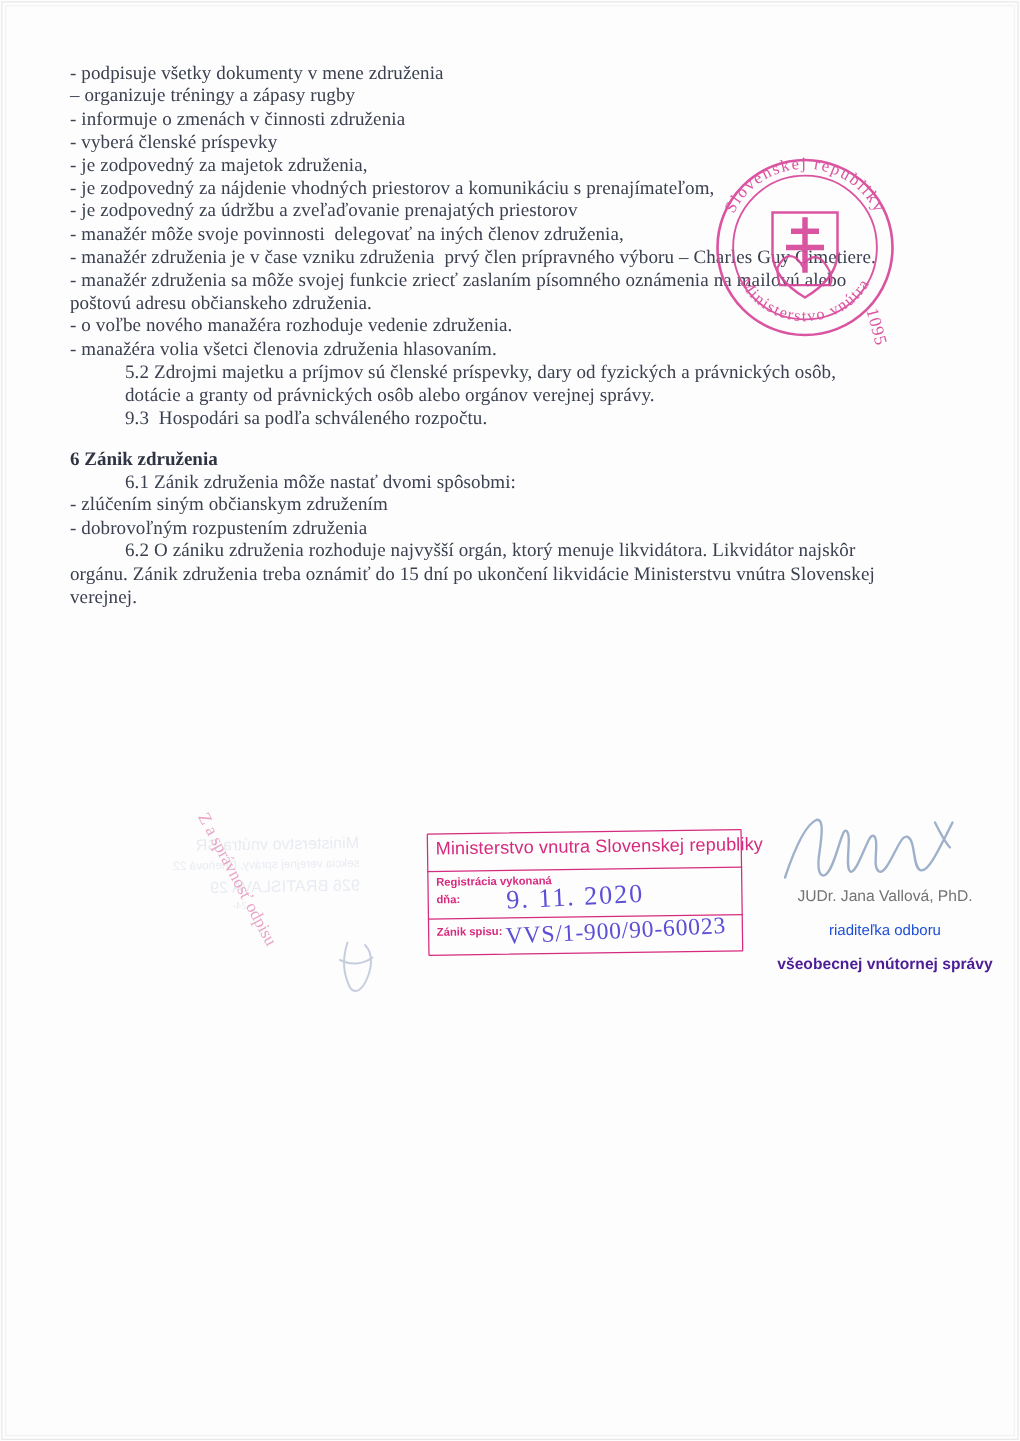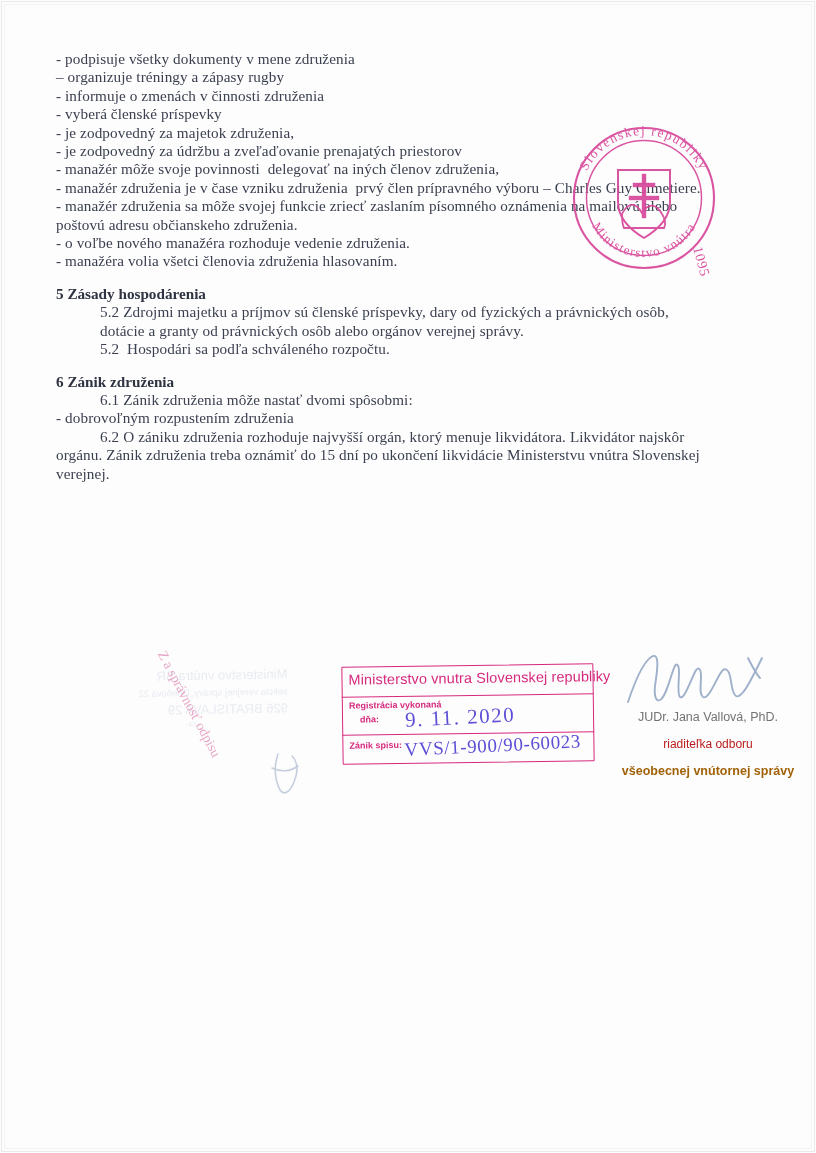--- a/index.html
+++ b/index.html
@@ -103,21 +103,21 @@
   }
   .rs-label {
     position: absolute;
     font-family: "Liberation Sans", "DejaVu Sans", sans-serif;
     font-size: 9px;
     font-weight: bold;
     color: #d62a7e;
     white-space: nowrap;
   }
   .rs-lbl-reg { left: 7px; top: 34px; }
-  .rs-lbl-dna { left: 18px; top: 48px; }
+  .rs-lbl-dna { left: 7px; top: 48px; }
   .rs-lbl-cislo { left: 7px; top: 74px; }
   .hand {
     position: absolute;
     font-family: "Liberation Serif", "DejaVu Serif", serif;
     color: #5d4fd6;
     white-space: nowrap;
     transform: rotate(-2deg);
   }
   .hand-date {
     left: 63px;
@@ -144,22 +144,22 @@
     height: 52px;
     position: relative;
   }
   .sig-scribble svg { position: absolute; left: 10px; top: 0; }
   .sig-name, .sig-role1, .sig-role2 {
     font-family: "Liberation Sans", "DejaVu Sans", sans-serif;
     color: #9aa2b5;
     white-space: nowrap;
   }
   .sig-name { font-size: 12.5px; margin-top: 6px; color: #737373; }
-  .sig-role1 { font-size: 12px; margin-top: 13px; color: #b91c1c; }
-  .sig-role2 { font-size: 12.5px; margin-top: 13px; color: #a16207; font-weight: bold; }
+  .sig-role1 { font-size: 12px; margin-top: 13px; color: #1d4ed8; }
+  .sig-role2 { font-size: 12.5px; margin-top: 13px; color: #4c1d95; font-weight: bold; }
 
   
   .ghost-stamp {
     position: absolute;
     left: 98px;
     top: 668px;
     width: 190px;
     height: 86px;
     opacity: 0.30;
     transform: rotate(-1deg);
@@ -207,35 +207,36 @@
   <div class="scan-frame"></div>
   <div class="scan-frame inner"></div>
 
   <div class="doc-body">
 
     <div class="tline">- podpisuje všetky dokumenty v mene združenia</div>
     <div class="tline">– organizuje tréningy a zápasy rugby</div>
     <div class="tline">- informuje o zmenách v činnosti združenia</div>
     <div class="tline">- vyberá členské príspevky</div>
     <div class="tline">- je zodpovedný za majetok združenia,</div>
+    <div class="tline">- je zodpovedný za nájdenie vhodných priestorov a komunikáciu s prenajímateľom,</div>
     <div class="tline">- je zodpovedný za údržbu a zveľaďovanie prenajatých priestorov</div>
     <div class="tline">- manažér môže svoje povinnosti  delegovať na iných členov združenia,</div>
     <div class="tline">- manažér združenia je v čase vzniku združenia  prvý člen prípravného výboru – Charles Guy Cimetiere.</div>
     <div class="tline">- manažér združenia sa môže svojej funkcie zriecť zaslaním písomného oznámenia na mailovú alebo</div>
     <div class="tline">poštovú adresu občianskeho združenia.</div>
     <div class="tline">- o voľbe nového manažéra rozhoduje vedenie združenia.</div>
     <div class="tline">- manažéra volia všetci členovia združenia hlasovaním.</div>
 
-    <div class="heading gap-before">5 Zásady hospodárenia</div>
     <div class="tline indent1">5.2 Zdrojmi majetku a príjmov sú členské príspevky, dary od fyzických a právnických osôb,</div>
     <div class="tline indent1">dotácie a granty od právnických osôb alebo orgánov verejnej správy.</div>
-    <div class="tline indent1">5.2  Hospodári sa podľa schváleného rozpočtu.</div>
+    <div class="tline indent1">9.3  Hospodári sa podľa schváleného rozpočtu.</div>
 
     <div class="heading gap-before">6  Zánik združenia</div>
     <div class="tline indent1">6.1 Zánik združenia môže nastať dvomi spôsobmi:</div>
+    <div class="tline">- zlúčením siným občianskym združením</div>
     <div class="tline">- dobrovoľným rozpustením združenia</div>
     <div class="tline indent1">6.2 O zániku združenia rozhoduje najvyšší orgán, ktorý menuje likvidátora. Likvidátor najskôr</div>
     <div class="tline">orgánu. Zánik združenia treba oznámiť do 15 dní po ukončení likvidácie Ministerstvu vnútra Slovenskej</div>
     <div class="tline">verejnej.</div>
   </div>
 
   <div class="round-seal">
     <svg width="162" height="160" viewBox="0 0 162 160" xmlns="http://www.w3.org/2000/svg">
       <defs>
         <path id="arcTop" d="M 18,82 A 63,63 0 0 1 144,82" fill="none"></path>

